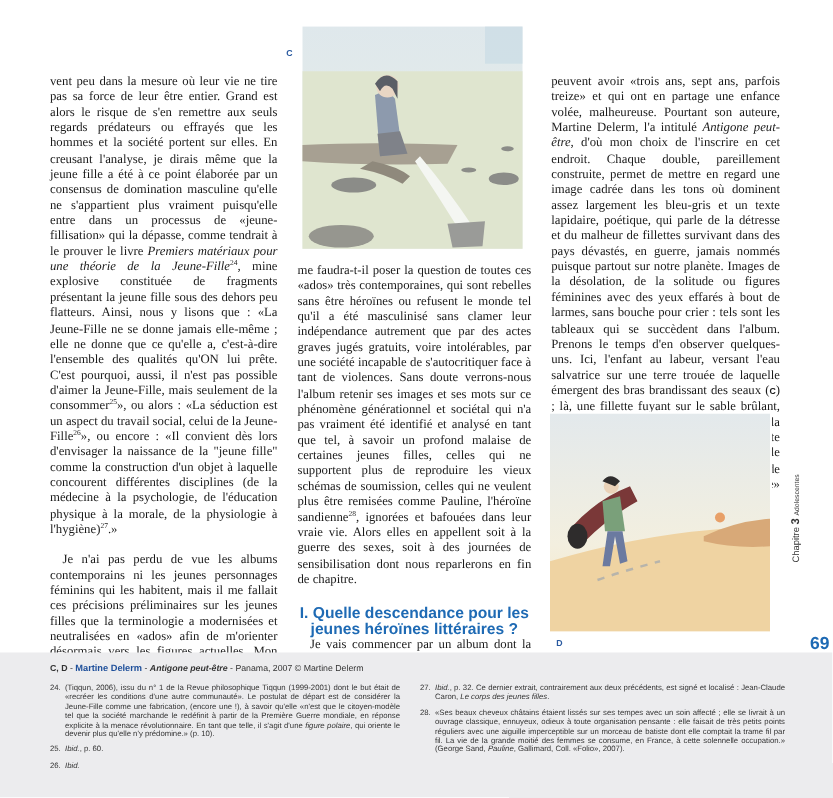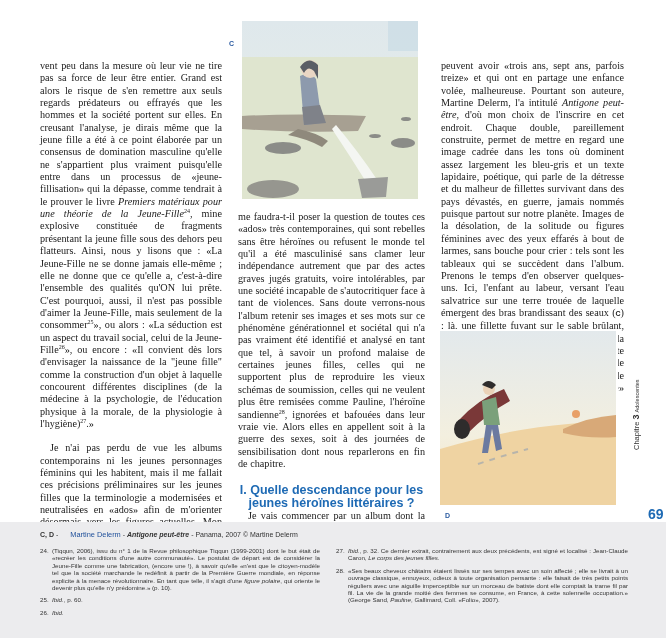--- a/index.html
+++ b/index.html
@@ -30,21 +30,21 @@
     .heading1 { font-family: "Liberation Sans", "DejaVu Sans", sans-serif; font-weight: bold; color: #1e6ab4; font-size: 12.5px; line-height: 13px; margin-top: 14px; text-align: center; }
     .heading2 { font-family: "Liberation Sans", "DejaVu Sans", sans-serif; font-weight: bold; color: #1e6ab4; font-size: 10px; line-height: 14px; margin: 2px 0 3px 0; text-align: left; }
 
     #side-label { position: absolute; left: 631px; top: 450px; width: 70px; transform: rotate(-90deg); transform-origin: left top; font-family: "Liberation Sans", "DejaVu Sans", sans-serif; font-size: 7.5px; color: #333; white-space: nowrap; }
     #side-label b { font-size: 9px; }
     #side-label .small { font-size: 5.5px; }
     #page-number { position: absolute; left: 632px; top: 506px; font-family: "Liberation Sans", "DejaVu Sans", sans-serif; font-size: 14px; font-weight: bold; color: #1e6ab4; margin-left: 16px; }
 
     .notes { position: absolute; left: 0; top: 522px; width: 666px; height: 116px; background: #ececee; font-family: "Liberation Sans", "DejaVu Sans", sans-serif; font-size: 6.2px; line-height: 7.4px; color: #333; }
     #caption { position: absolute; left: 40px; top: 9px; font-size: 7px; color: #333; white-space: nowrap; }
-    #caption .cap-author { color: #1e4f9a; font-weight: normal; font-size: 7.4px; margin-left: 10px; }
+    #caption .cap-author { color: #1e4f9a; font-weight: bold; font-size: 7.4px; }
     #caption .cap-title { font-style: italic; font-weight: bold; }
     #caption .cap-letters { font-weight: bold; }
     .note-col { position: absolute; top: 25px; }
     #notes-left { left: 40px; width: 280px; }
     #notes-right { left: 336px; width: 292px; }
     .note { display: flex; margin-bottom: 5px; text-align: justify; }
     .note .num { width: 12px; flex: 0 0 12px; }
     .note .txt { flex: 1; }
     .note i { font-style: italic; }
   </style>

